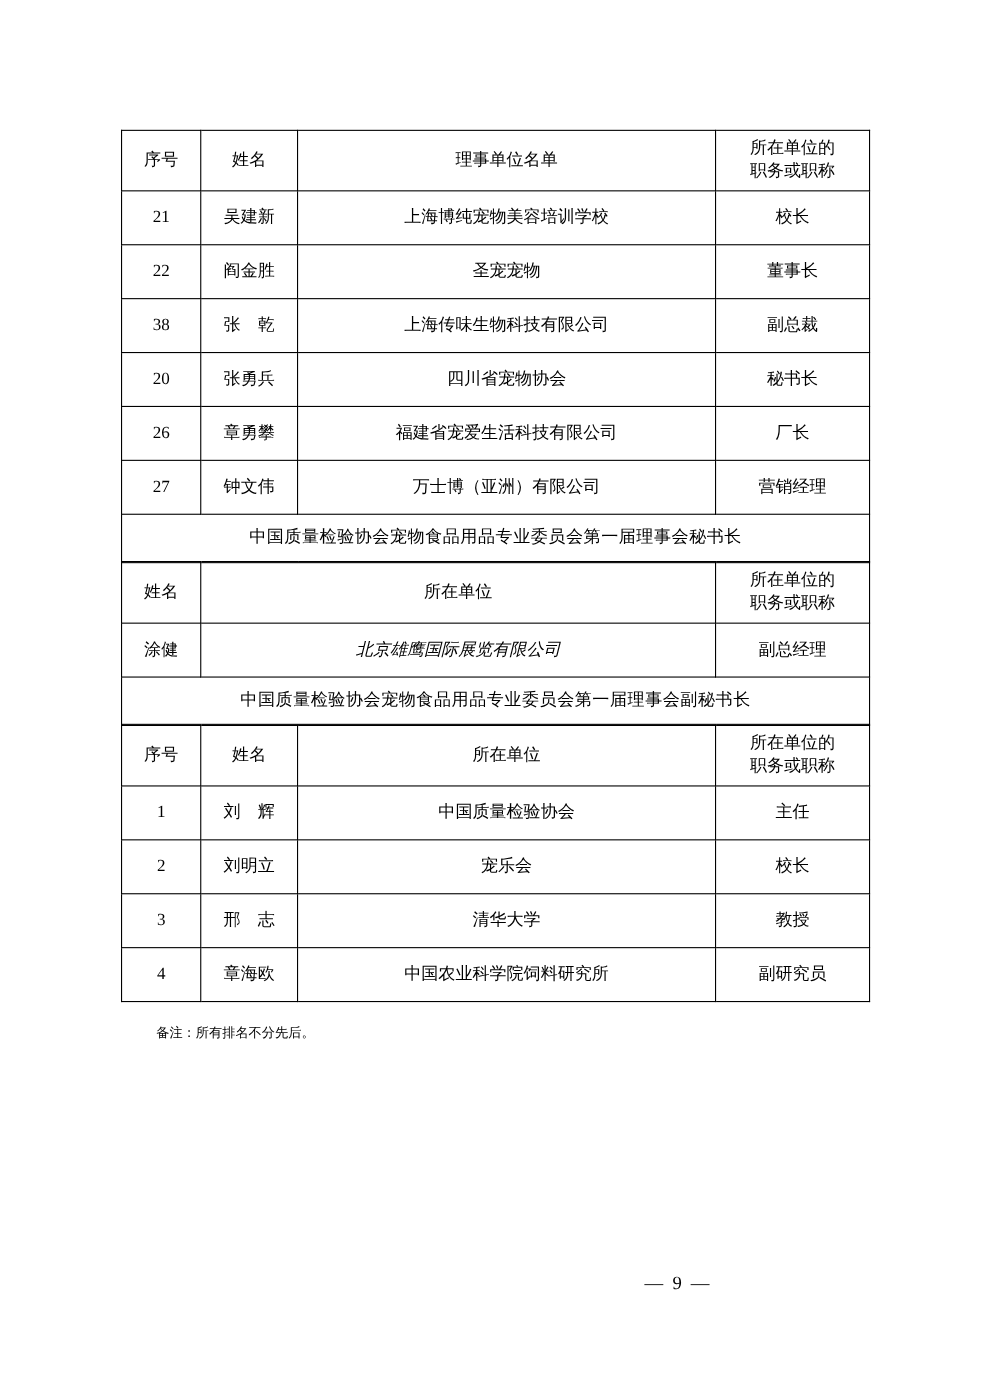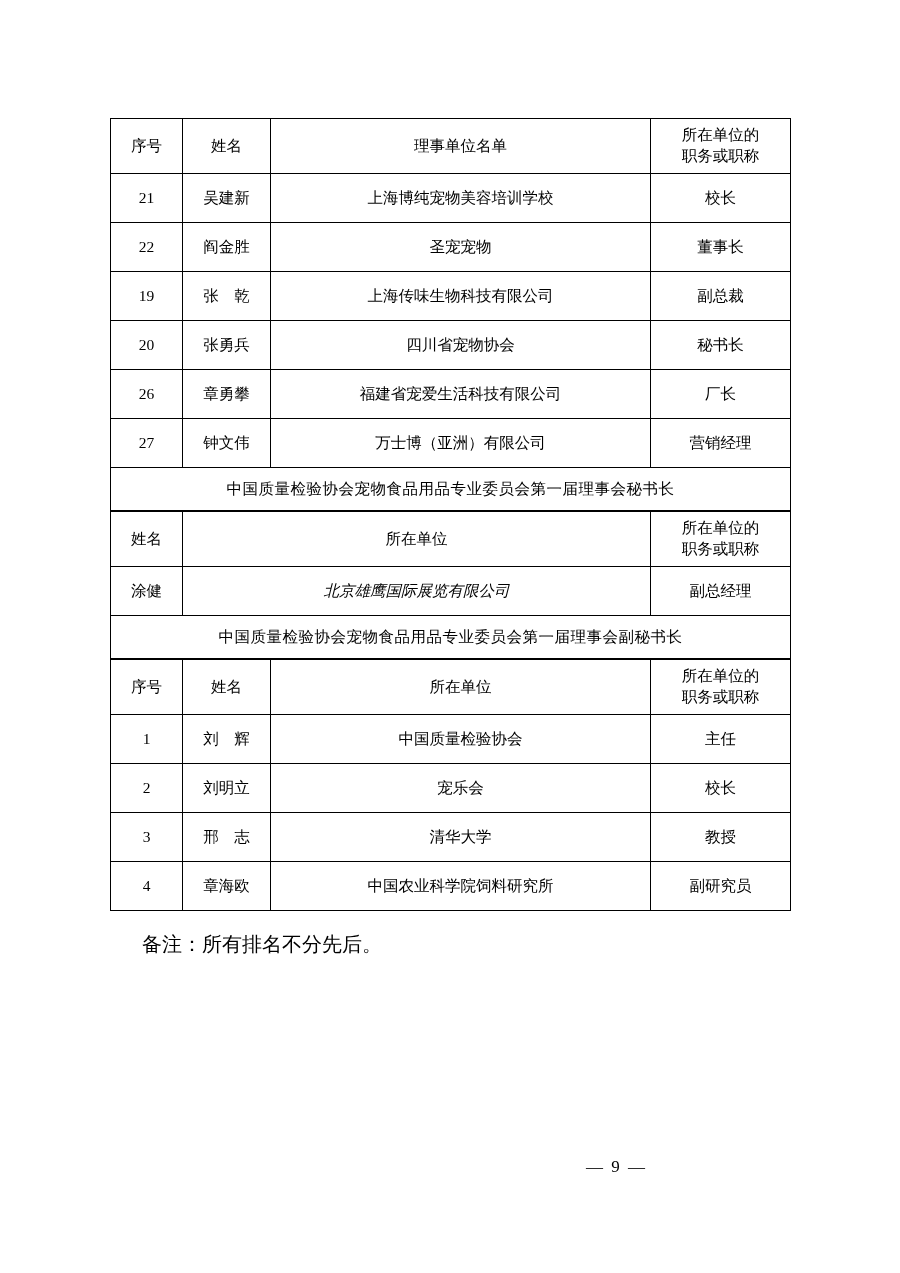--- a/index.html
+++ b/index.html
@@ -71,21 +71,21 @@
     font-family: "Liberation Sans", "DejaVu Sans", sans-serif;
     font-weight: bold;
     font-size: 18.5px;
     letter-spacing: 0.5px;
     text-align: center;
     margin-top: 28px;
   }
   .note {
     margin-top: 20px;
     margin-left: 32px;
-    font-size: 20px;
+    font-size: 12px;
     font-family: "Liberation Serif", "DejaVu Serif", serif;
   }
   .page-number {
     position: absolute;
     right: 110px;
     bottom: 96px;
     font-size: 17px;
     letter-spacing: 2px;
   }
   .sec-name-cell {
@@ -128,21 +128,21 @@
         <td class="org-cell">上海博纯宠物美容培训学校</td>
         <td>校长</td>
       </tr>
       <tr class="body-row">
         <td>22</td>
         <td class="name-cell">阎金胜</td>
         <td class="org-cell">圣宠宠物</td>
         <td>董事长</td>
       </tr>
       <tr class="body-row">
-        <td>19</td>
+        <td>38</td>
         <td class="name-cell">张　乾</td>
         <td class="org-cell">上海传味生物科技有限公司</td>
         <td>副总裁</td>
       </tr>
       <tr class="body-row">
         <td>20</td>
         <td class="name-cell">张勇兵</td>
         <td class="org-cell">四川省宠物协会</td>
         <td>秘书长</td>
       </tr>

